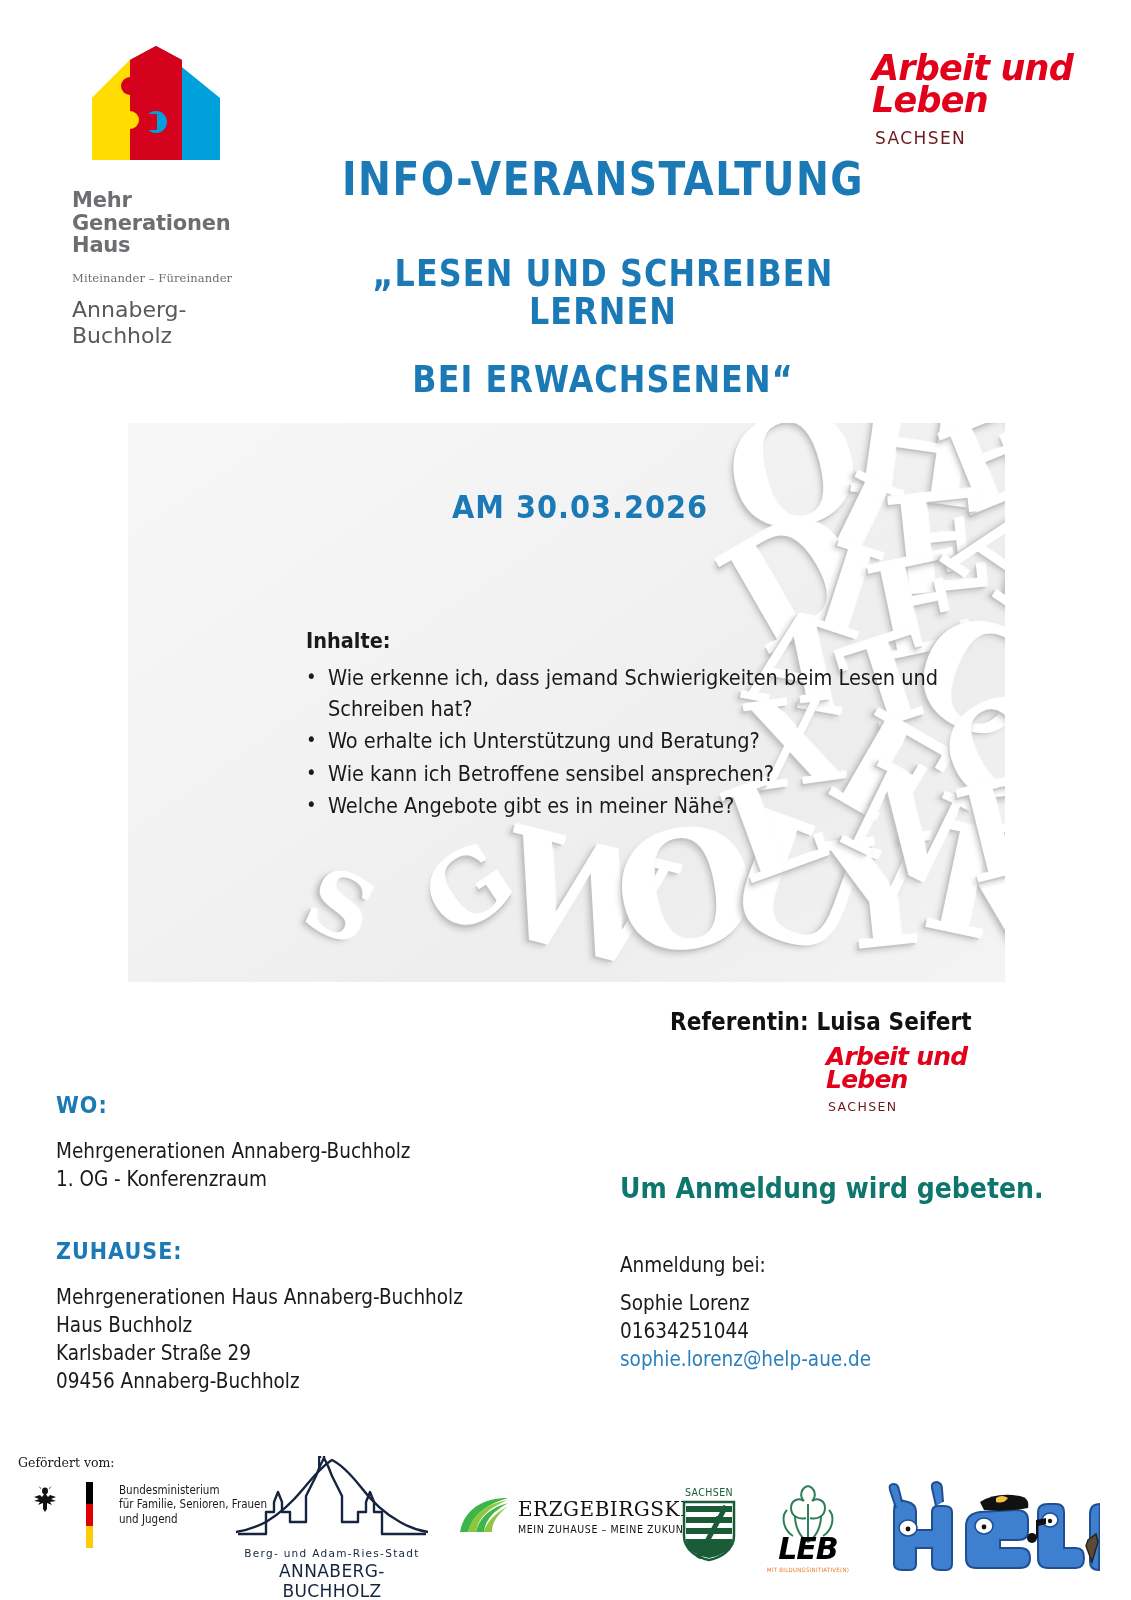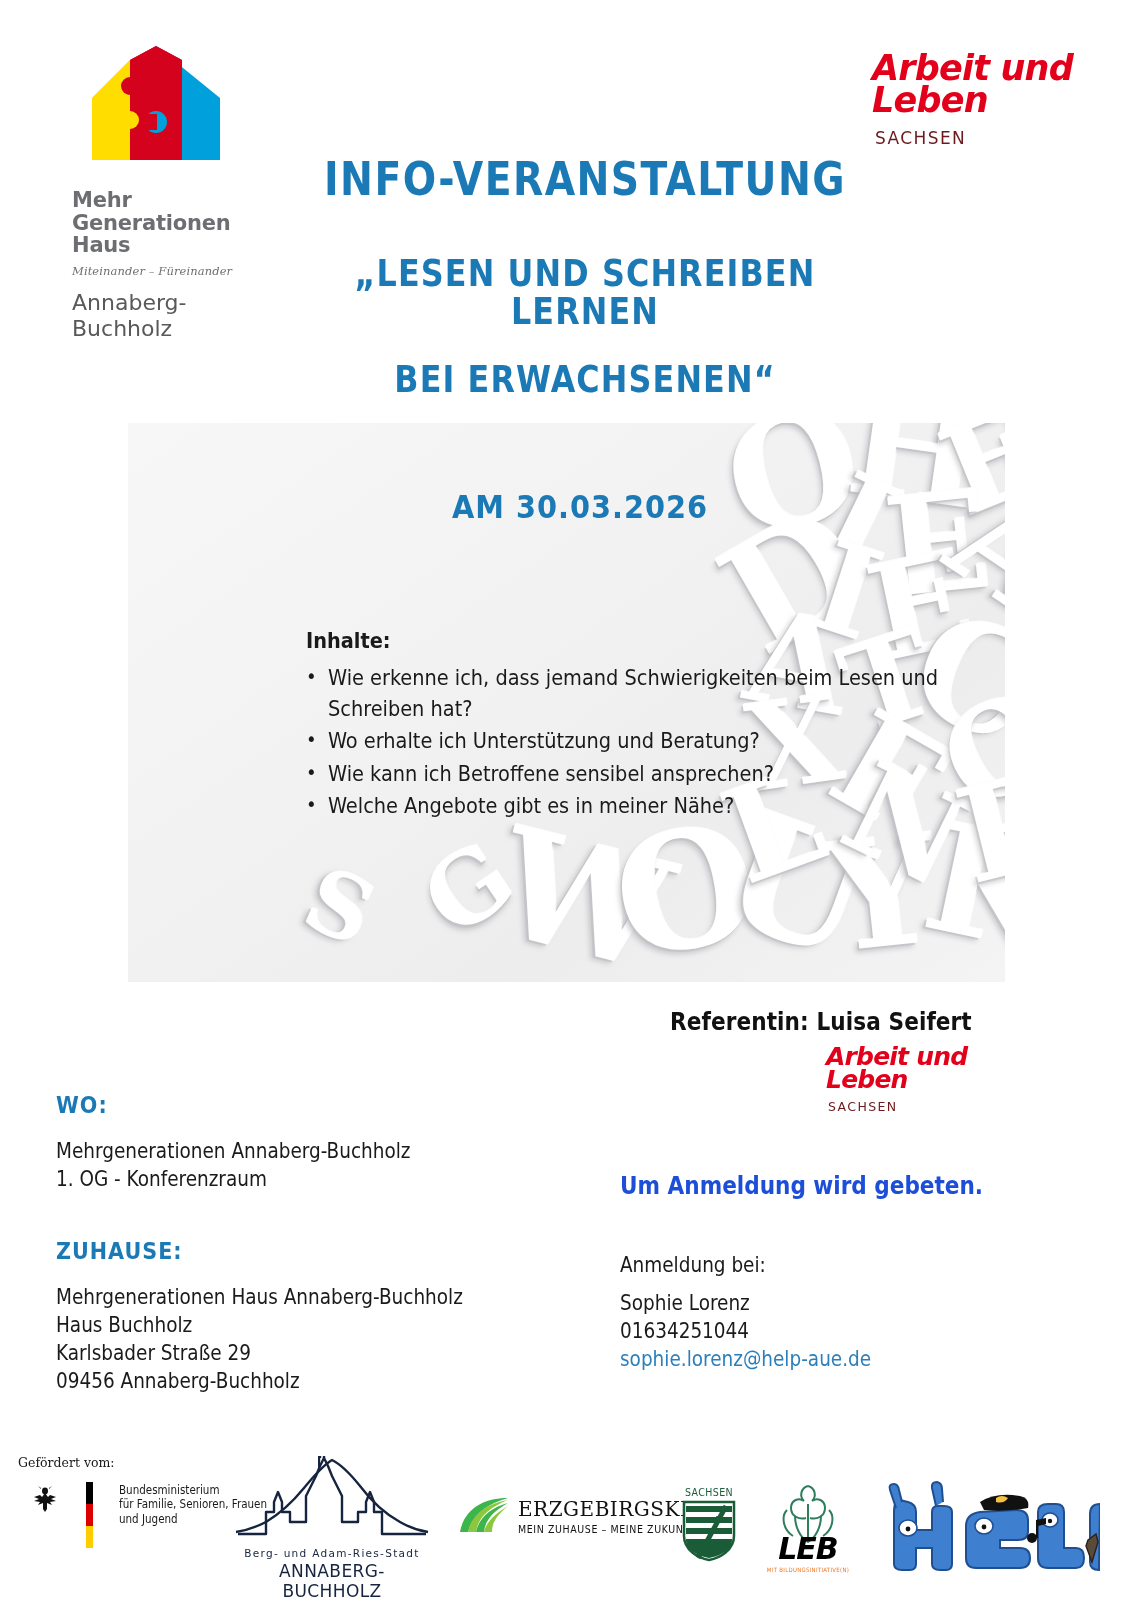--- a/index.html
+++ b/index.html
@@ -37,23 +37,22 @@
   .mgh-name {
     margin-top: 14px;
     font-family: "DejaVu Sans", sans-serif;
     font-weight: bold;
     font-size: 21px;
     line-height: 1.08;
     color: #6d6e71;
     letter-spacing: -0.2px;
   }
   .mgh-claim {
-    margin-top: 7px;
+    margin-top: 14px;
     font-family: "DejaVu Serif", serif;
-    font-style: italic;
     font-size: 11.5px;
     color: #6d6e71;
     letter-spacing: 0.1px;
   }
   .mgh-city {
     margin-top: 12px;
     font-family: "DejaVu Sans", sans-serif;
     font-size: 22px;
     line-height: 1.18;
     color: #58595b;
@@ -88,21 +87,21 @@
     position: absolute;
     left: 826px;
     top: 1045px;
   }
   .aul-ref .aul-main { font-size: 25px; }
   .aul-ref .aul-sub  { font-size: 12.5px; margin-top: 8px; margin-left: 2px; }
 
   
   .headline {
     position: absolute;
-    left: 255px;
+    left: 273px;
     top: 155px;
     width: 660px;
     text-align: center;
     color: #1b7ab5;
     font-family: "DejaVu Sans Condensed", "Liberation Sans Narrow", "Liberation Sans", sans-serif;
     font-weight: bold;
     letter-spacing: 1px;
   }
   .headline .h-main {
     font-size: 47px;
@@ -242,22 +241,22 @@
   .wo-body    { position: absolute; left: 56px; top: 1138px; }
   .kontakt-label { position: absolute; left: 56px; top: 1238px; }
   .kontakt-body  { position: absolute; left: 56px; top: 1284px; }
 
   .anmeldung-head {
     position: absolute;
     left: 620px;
     top: 1172px;
     font-family: "DejaVu Sans Condensed", "Liberation Sans", sans-serif;
     font-weight: bold;
-    font-size: 24px;
-    color: #1d4ed8;
+    font-size: 28px;
+    color: #0f766e;
   }
   .anmeldung-sub {
     position: absolute;
     left: 620px;
     top: 1252px;
   }
   .anmeldung-body {
     position: absolute;
     left: 620px;
     top: 1290px;

